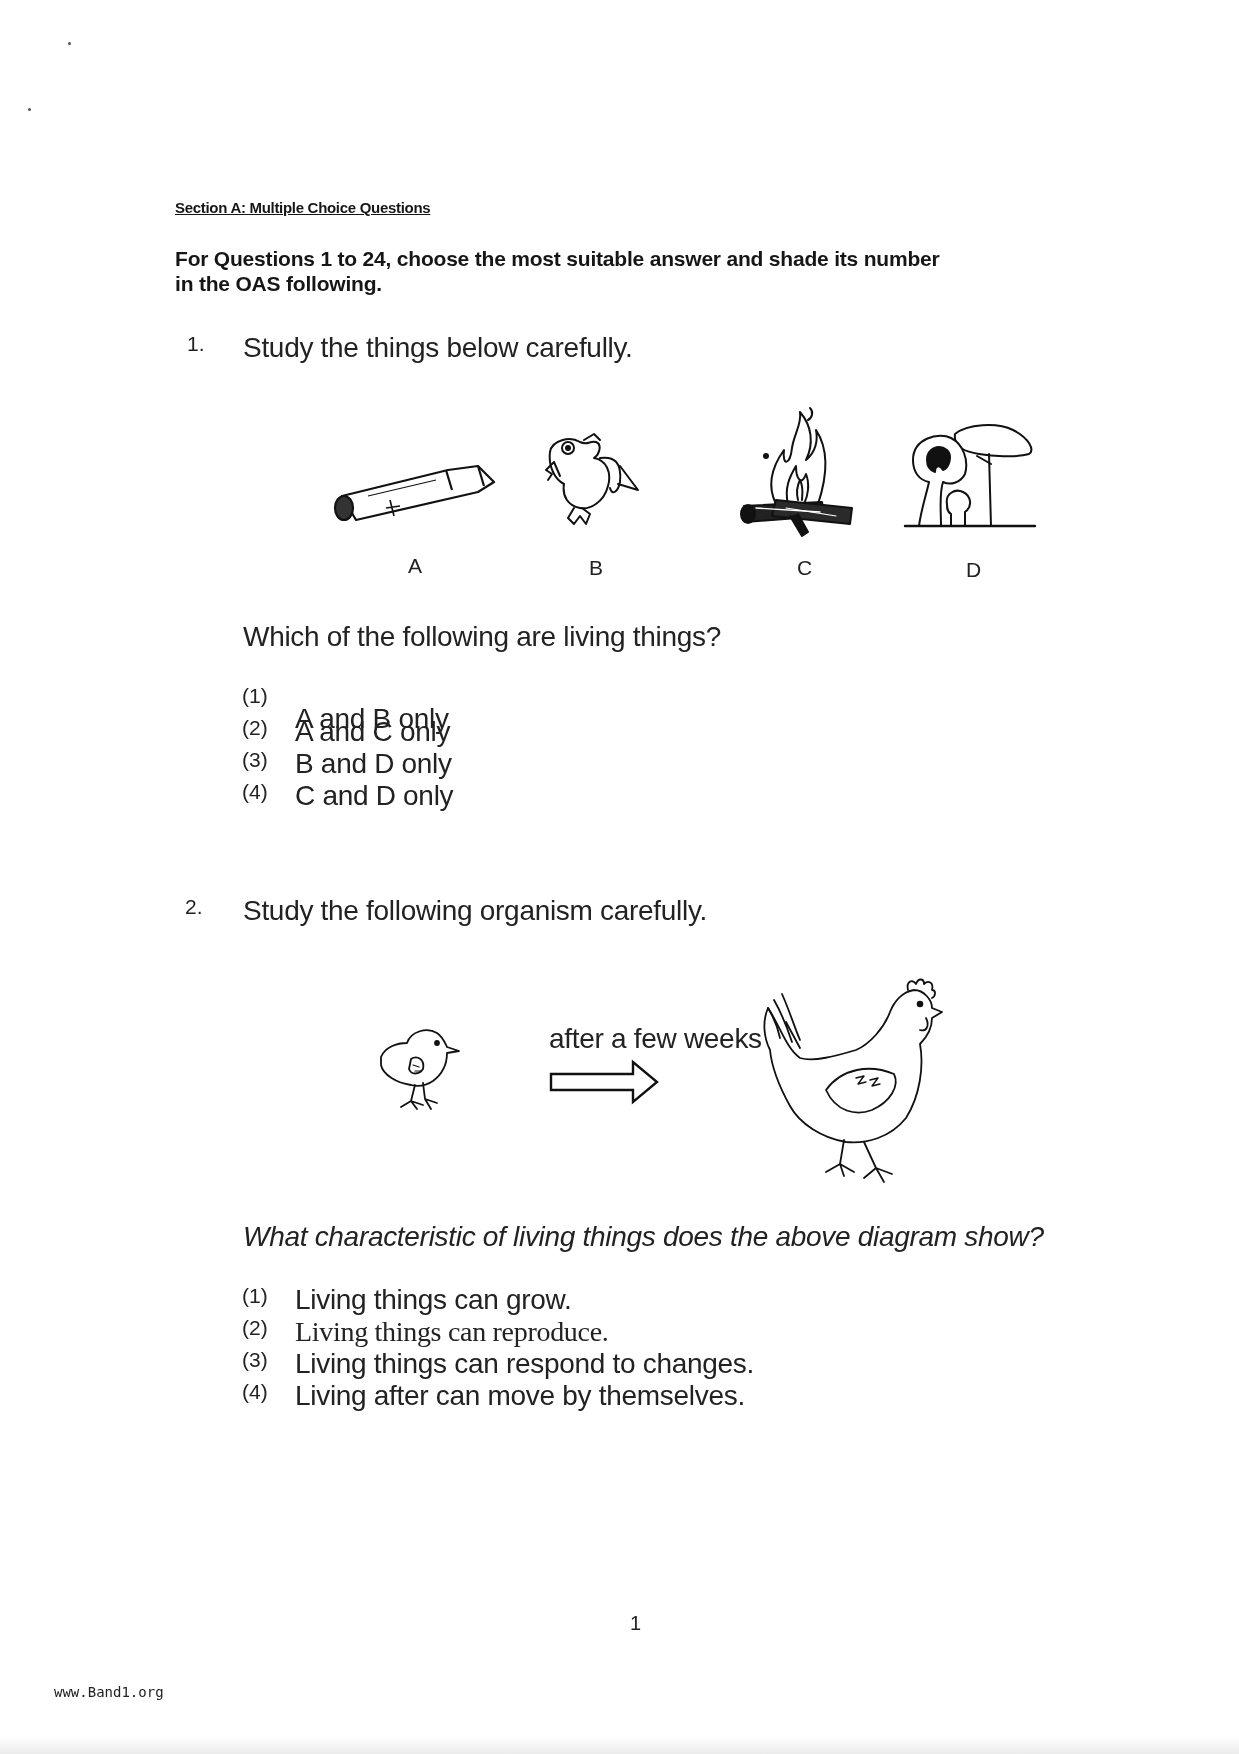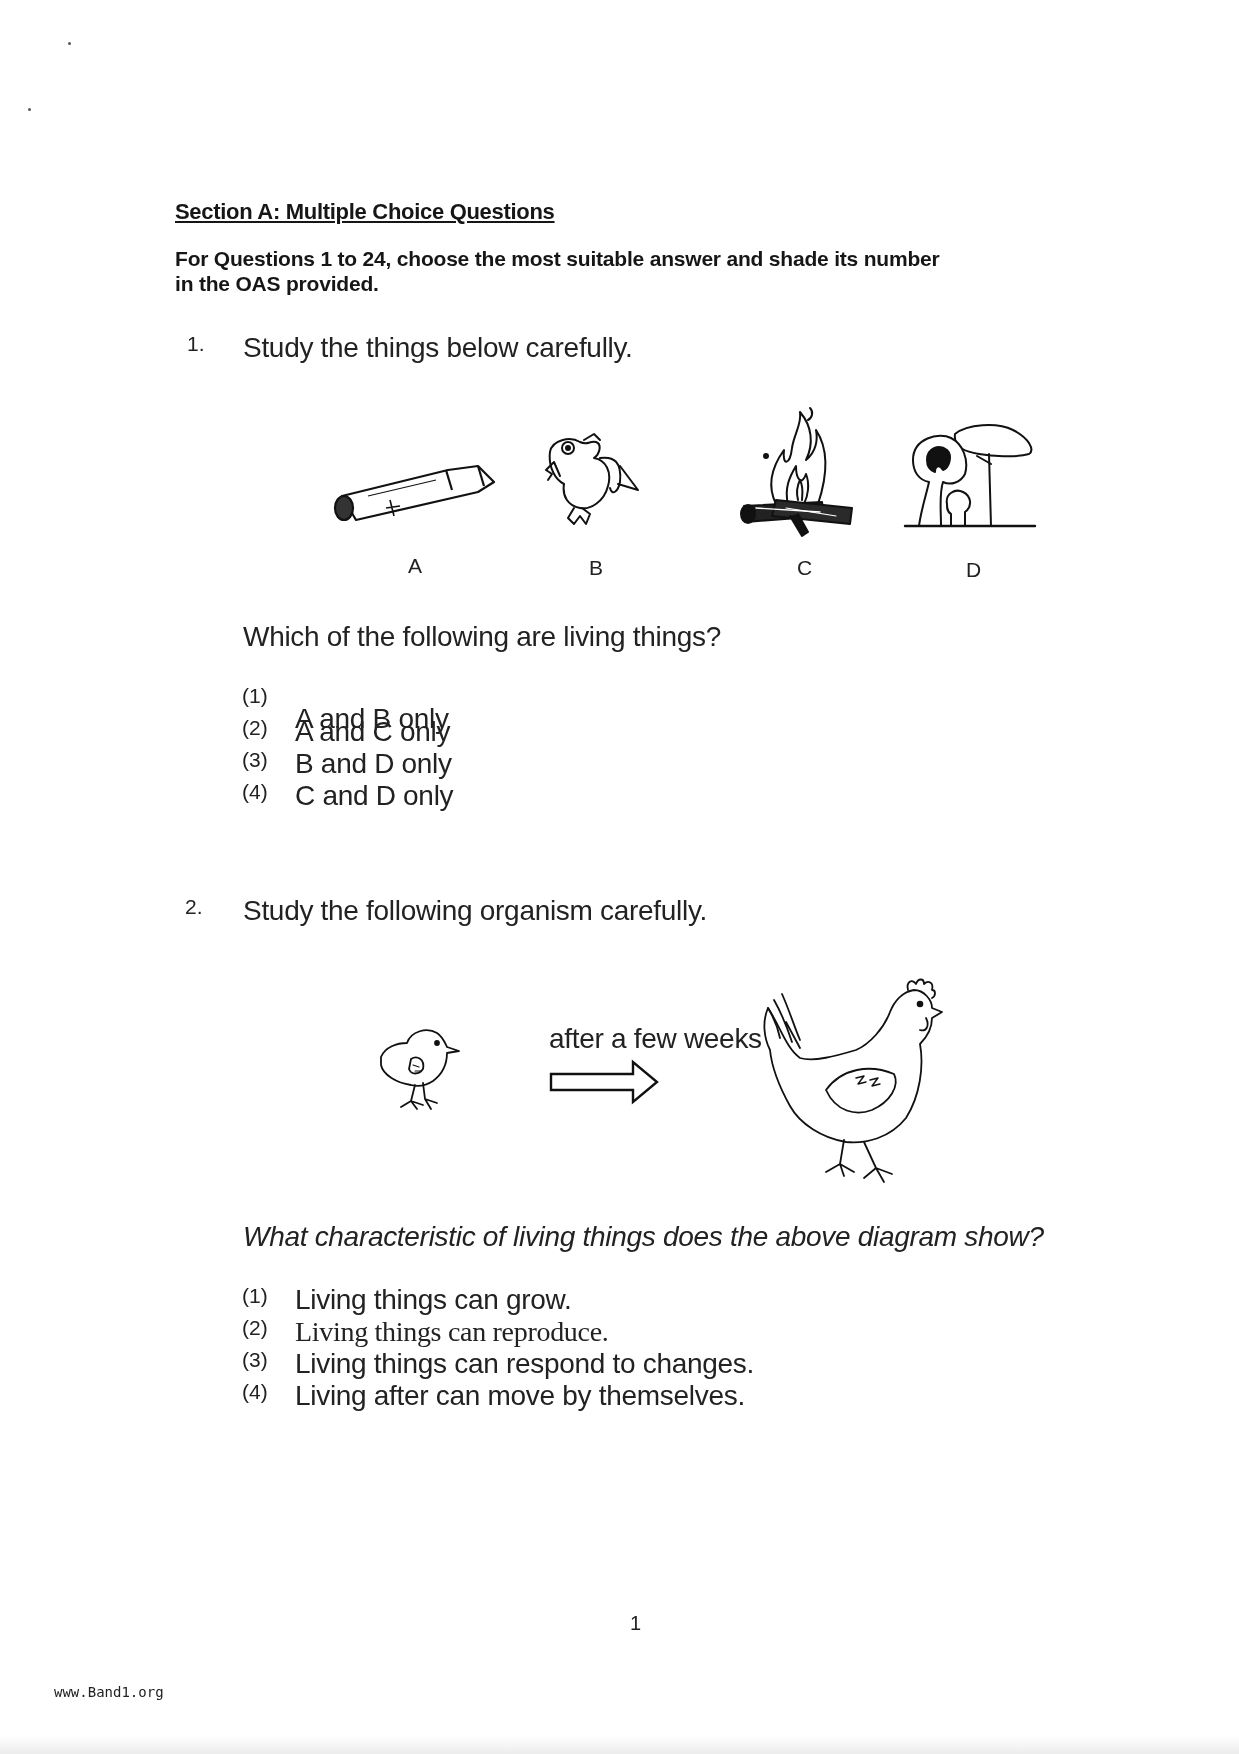--- a/index.html
+++ b/index.html
@@ -2,21 +2,21 @@
 <html><head>
   <meta charset="utf-8">
   <style>
     html, body { margin: 0; padding: 0; background: #ffffff; }
     body {
       width: 1239px; height: 1754px; position: relative; overflow: hidden;
       font-family: "Liberation Sans", sans-serif; color: #1a1a1a;
     }
     .abs { position: absolute; white-space: nowrap; }
     .heading {
-      font-size: 22px; font-weight: bold; text-decoration: underline;
+      font-size: 15px; font-weight: bold; text-decoration: underline;
       letter-spacing: -0.3px; color: #161616;
     }
     .instr { font-size: 21px; font-weight: bold; letter-spacing: -0.2px; color: #161616; }
     .body { font-size: 28px; letter-spacing: -0.3px; color: #222; }
     .qnum { font-size: 21px; color: #222; }
     .lbl { font-size: 21px; color: #222; }
     .opt-num { font-size: 21px; color: #222; }
     .pagenum { font-size: 20px; color: #222; }
     .footer { font-family: "DejaVu Sans Mono", monospace; font-size: 14px; color: #222; }
     svg.fig { position: absolute; overflow: visible; }
@@ -28,21 +28,21 @@
     }
   </style>
 </head>
 <body>
 
 <div class="speck" style="left:68px;top:42px;"></div>
 <div class="speck" style="left:28px;top:108px;"></div>
 
 <div class="abs heading" style="left:175px;top:199px;">Section A: Multiple Choice Questions</div>
 <div class="abs instr" style="left:175px;top:247px;">For Questions 1 to 24, choose the most suitable answer and shade its number</div>
-<div class="abs instr" style="left:175px;top:272px;">in the OAS provided.</div>
+<div class="abs instr" style="left:175px;top:272px;">in the OAS following.</div>
 
 <div>
   <div class="abs qnum" style="left:187px;top:332px;">1.</div>
   <div class="abs body" style="left:243px;top:332px;">Study the things below carefully.</div>
 
   <svg class="fig" style="left:328px;top:462px;" width="168" height="62" viewBox="0 0 168 62">
     <g fill="none" stroke="#111" stroke-width="2.2" stroke-linejoin="round">
       <path d="M14 34 L120 8 L150 4 L166 20 L150 30 L28 58 Z" fill="#fff"></path>
       <ellipse cx="16" cy="46" rx="9" ry="12" fill="#333"></ellipse>
       <path d="M118 8 L124 28"></path>

